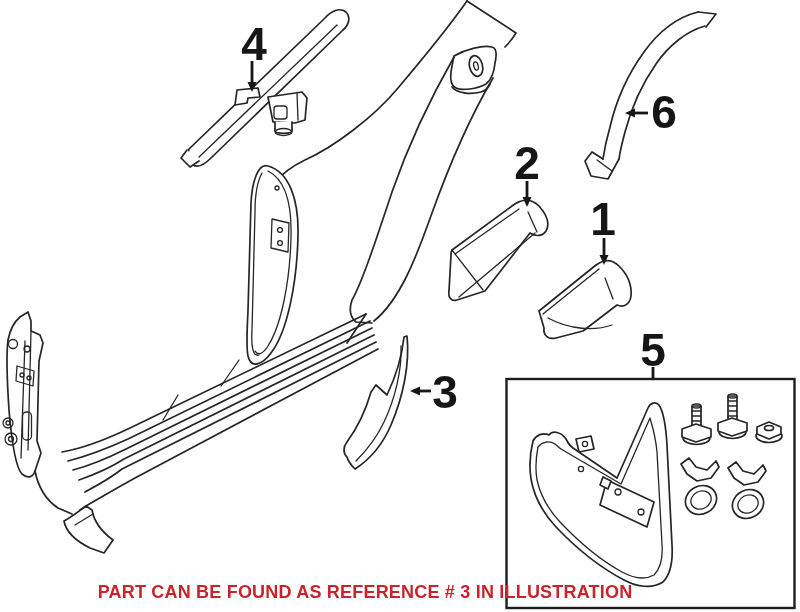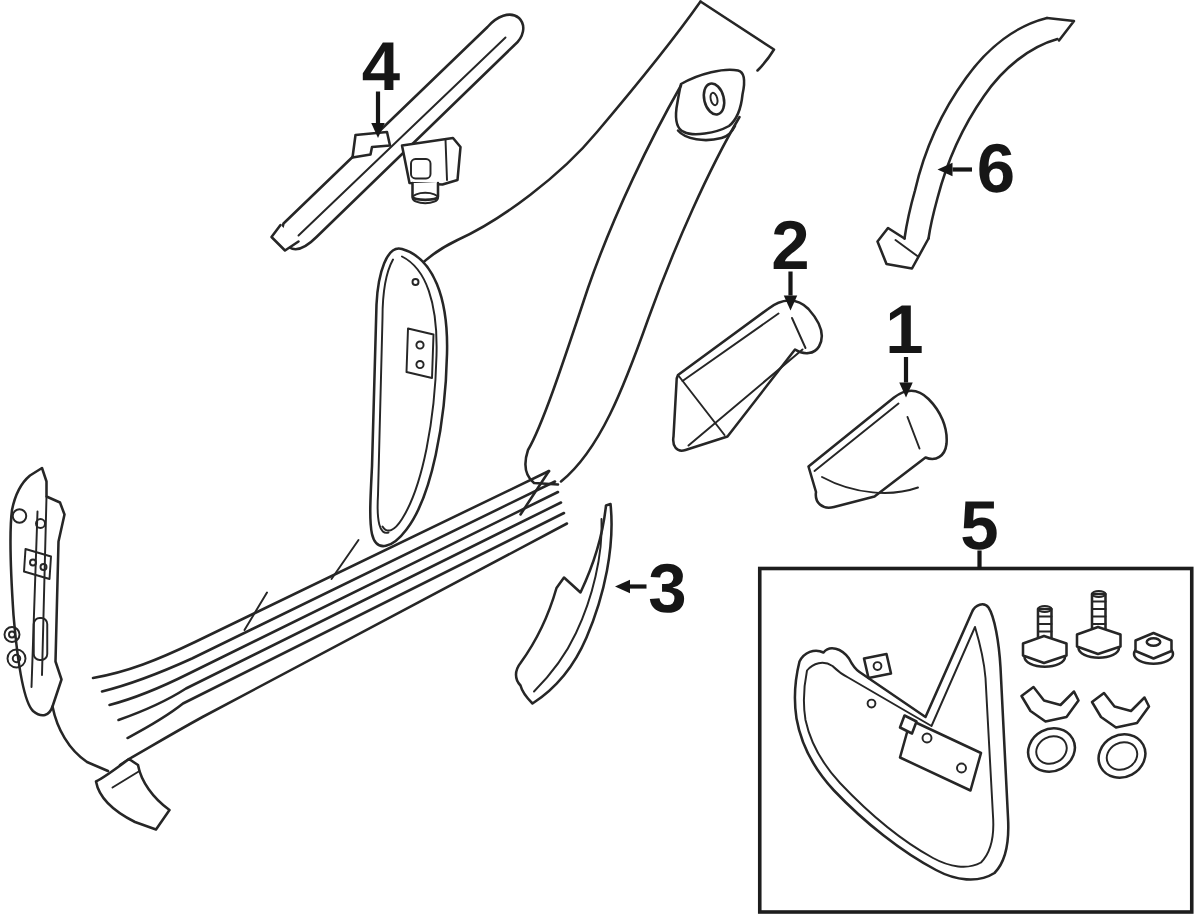--- a/index.html
+++ b/index.html
@@ -182,14 +182,15 @@
   </g>
 </svg>
 
   <div class="ref-label" style="left:254px;top:44px;">4</div>
   <div class="ref-label" style="left:527px;top:163px;">2</div>
   <div class="ref-label" style="left:603px;top:219px;">1</div>
   <div class="ref-label" style="left:664px;top:112px;">6</div>
   <div class="ref-label" style="left:445px;top:392px;">3</div>
   <div class="ref-label" style="left:653px;top:350px;">5</div>
 
+  <div class="caption" style="color: rgb(200, 36, 43);">PART CAN BE FOUND AS REFERENCE # 3 IN ILLUSTRATION</div>
 
 </div>
 
 </body></html>

